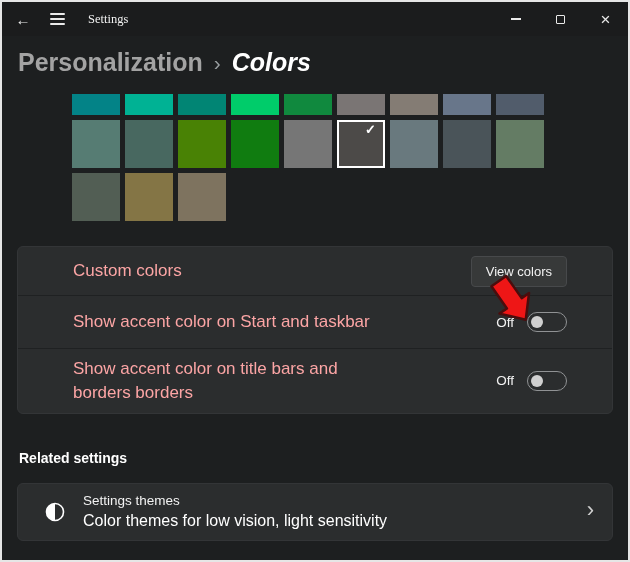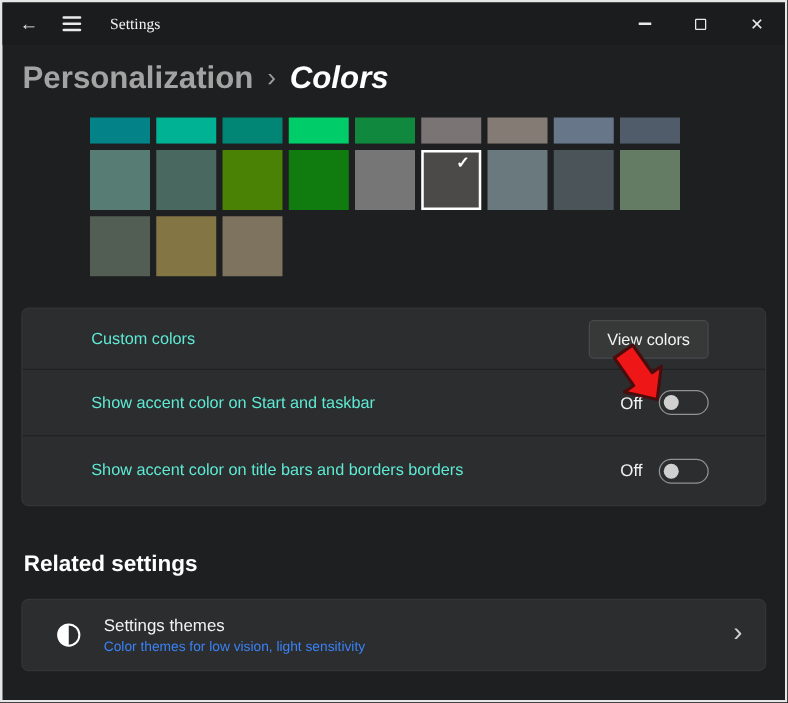--- a/index.html
+++ b/index.html
@@ -40,36 +40,36 @@
   .swatch { width:48px; height:48px; flex:none; position:relative; cursor:default; }
   .swatch.selected { border:2px solid #ffffff; }
   .check { position:absolute; top:0; right:7px; font-size:13px; color:#fff; font-weight:700; }
 
   
   .card-group { margin-top:25px; background:#2b2d2e; border:1px solid #333537; border-radius:6px; overflow:hidden; }
   .row { display:flex; align-items:center; padding:8px 45px 8px 55px; min-height:48px; border-top:1px solid #1f2122; }
   .row:first-child { border-top:none; }
   .toggle-row-1 { min-height:53px; }
   .toggle-row-2 { min-height:56px; }
-  .row-label { font-size:13px; color:#5eead4; max-width:300px; line-height:1.4; }
+  .row-label { font-size:17px; color:#fca5a5; max-width:300px; line-height:1.4; }
   .row-right { margin-left:auto; display:flex; align-items:center; gap:13px; }
   .btn { background:#373939; border:1px solid #47494b; border-radius:4px; color:#f2f2f2;
          font-size:13px; padding:7px 14px; cursor:default; }
   .state-label { font-size:13.5px; color:#f2f2f2; }
   .toggle { width:40px; height:20px; border-radius:10px; border:1px solid #909294; background:transparent;
             position:relative; cursor:default; }
   .toggle .knob { position:absolute; left:3px; top:3px; width:12px; height:12px; border-radius:50%; background:#d0d0d0; }
 
   
-  .related-heading { margin:36px 0 0 2px; font-size:18px; font-weight:700; color:#ffffff; }
+  .related-heading { margin:36px 0 0 2px; font-size:14px; font-weight:700; color:#ffffff; }
   .card { margin-top:17px; background:#2b2d2e; border:1px solid #333537; border-radius:6px;
           display:flex; align-items:center; min-height:58px; padding:0 18px 0 26px; }
   .contrast-icon { margin-right:17px; flex:none; display:flex; }
   .card-text .title { font-size:13.5px; color:#f2f2f2; }
-  .card-text .subtitle { font-size:11px; color:#3b82f6; margin-top:4px; }
+  .card-text .subtitle { font-size:16px; color:#ffffff; margin-top:4px; }
   .chevron { margin-left:auto; color:#cfcfcf; font-size:22px; line-height:1; padding-bottom:4px; }
 
   
   .arrow-annotation { position:absolute; left:484px; top:272px; width:52px; height:52px; z-index:10; pointer-events:none; }
 </style>
 </head>
 <body>
 
 <div class="window">
 

